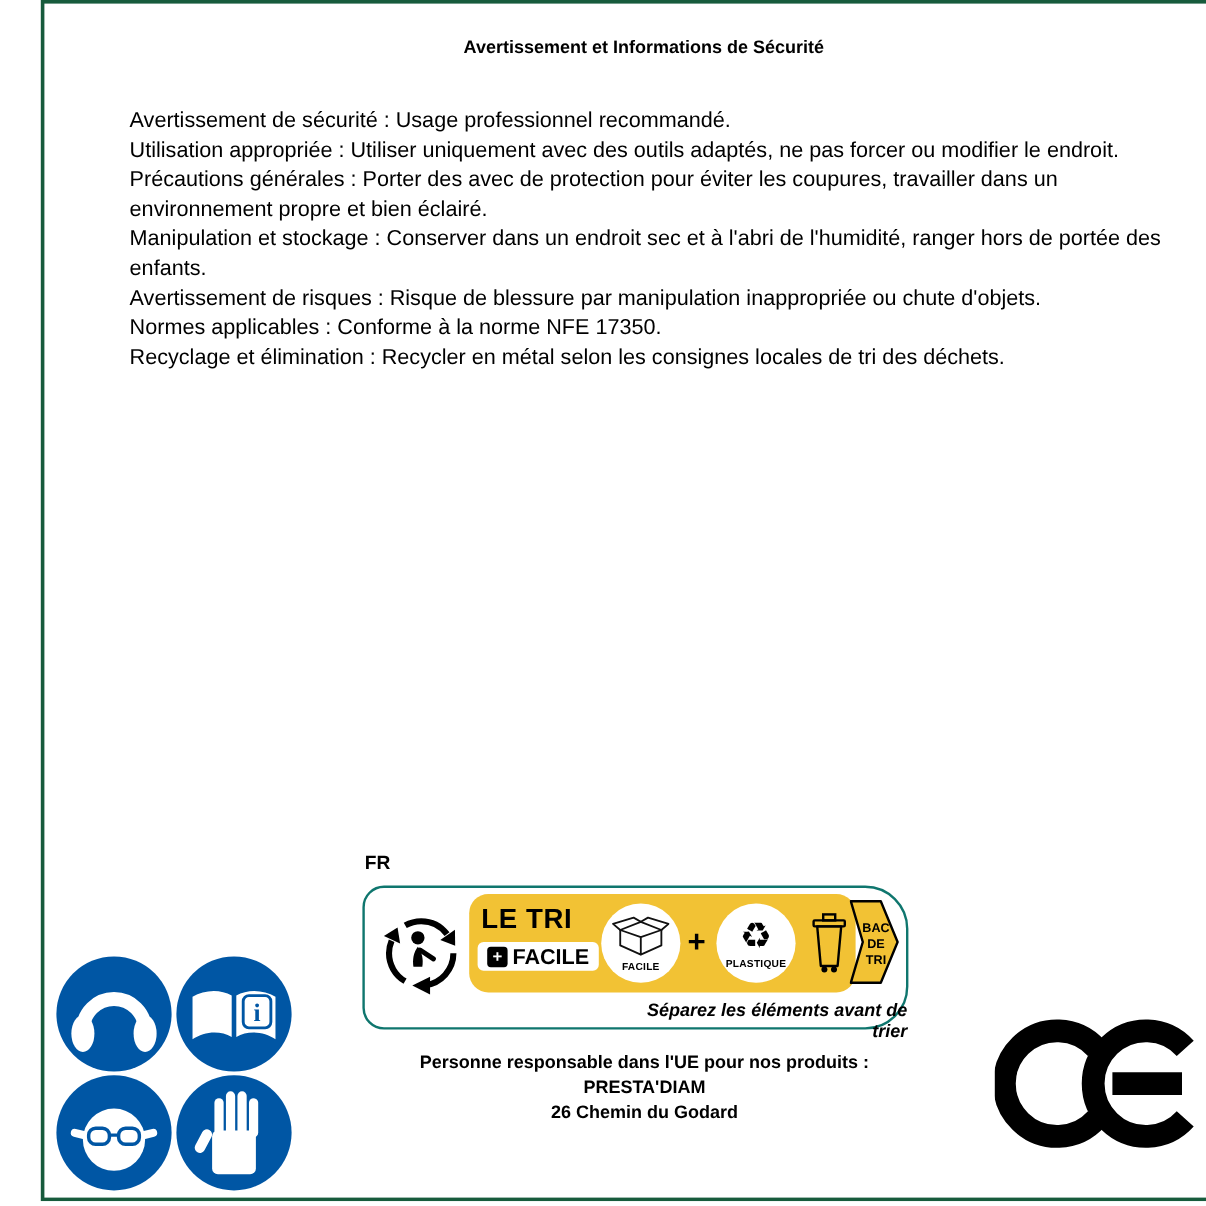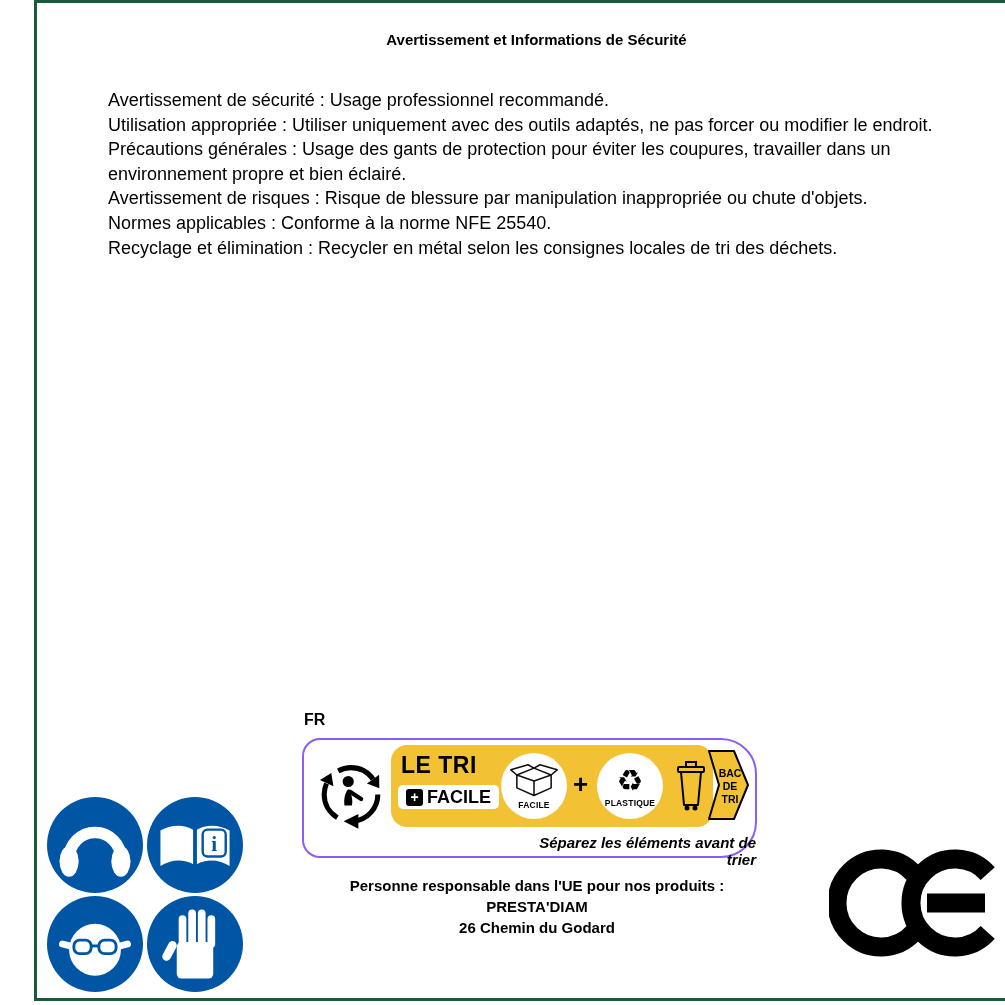--- a/index.html
+++ b/index.html
@@ -15,21 +15,21 @@
   .warnings p{margin:0;}
 
   
   .icon-grid{position:absolute;left:10px;top:794px;width:206px;height:196px;}
   .m-icon{position:absolute;width:96px;height:96px;border-radius:50%;background:#0056A4;}
   .m-icon svg{width:100%;height:100%;display:block;}
 
   
   .fr-label{position:absolute;left:267px;top:708px;font-size:16px;font-weight:bold;}
   .infotri{position:absolute;left:265px;top:735px;width:455px;height:120px;
-    background:#fff;border:2px solid #8b5cf6;border-radius:18px 36px 36px 18px;box-sizing:border-box;}
+    background:#fff;border:2px solid #0f766e;border-radius:18px 36px 36px 18px;box-sizing:border-box;}
   .triman{position:absolute;left:10px;top:6px;width:74px;height:84px;}
   .band{position:absolute;left:87px;top:5px;width:322px;height:82px;
     background:#F2C234;border-radius:16px;}
   .letri{position:absolute;left:10px;top:7px;font-size:23px;font-weight:bold;letter-spacing:.5px;}
   .facile-pill{position:absolute;left:7px;top:40px;background:#fff;border-radius:5px;
     padding:3px 8px;display:inline-flex;align-items:center;gap:4px;}
   .plusbox{display:inline-flex;align-items:center;justify-content:center;
     width:17px;height:17px;background:#000;color:#fff;border-radius:3px;
     font-size:14px;font-weight:bold;line-height:1;}
   .facile-text{font-size:18px;font-weight:bold;line-height:1;}
@@ -52,23 +52,24 @@
 </head>
 <body>
 
 <div class="page">
 
   <div class="title">Avertissement et Informations de Sécurité</div>
 
   <div class="warnings">
     <p>Avertissement de sécurité : Usage professionnel recommandé.</p>
     <p>Utilisation appropriée : Utiliser uniquement avec des outils adaptés, ne pas forcer ou modifier le endroit.</p>
-    <p>Précautions générales : Usage des gants de protection pour éviter les coupures, travailler dans un environnement propre et bien éclairé.</p>
+    <p>Précautions générales : Porter des avec de protection pour éviter les coupures, travailler dans un environnement propre et bien éclairé.</p>
+    <p>Manipulation et stockage : Conserver dans un endroit sec et à l'abri de l'humidité, ranger hors de portée des enfants.</p>
     <p>Avertissement de risques : Risque de blessure par manipulation inappropriée ou chute d'objets.</p>
-    <p>Normes applicables : Conforme à la norme NFE 25540.</p>
+    <p>Normes applicables : Conforme à la norme NFE 17350.</p>
     <p>Recyclage et élimination : Recycler en métal selon les consignes locales de tri des déchets.</p>
   </div>
 
   <div class="icon-grid">
     <div class="m-icon" style="left:0;top:0">
       <svg viewBox="0 0 100 100" aria-hidden="true">
         <path d="M23 64 A27 27 0 0 1 77 64" fill="none" stroke="#fff" stroke-width="12"></path>
         <ellipse cx="23" cy="67" rx="10" ry="16" fill="#fff"></ellipse>
         <ellipse cx="77" cy="67" rx="10" ry="16" fill="#fff"></ellipse>
       </svg>

